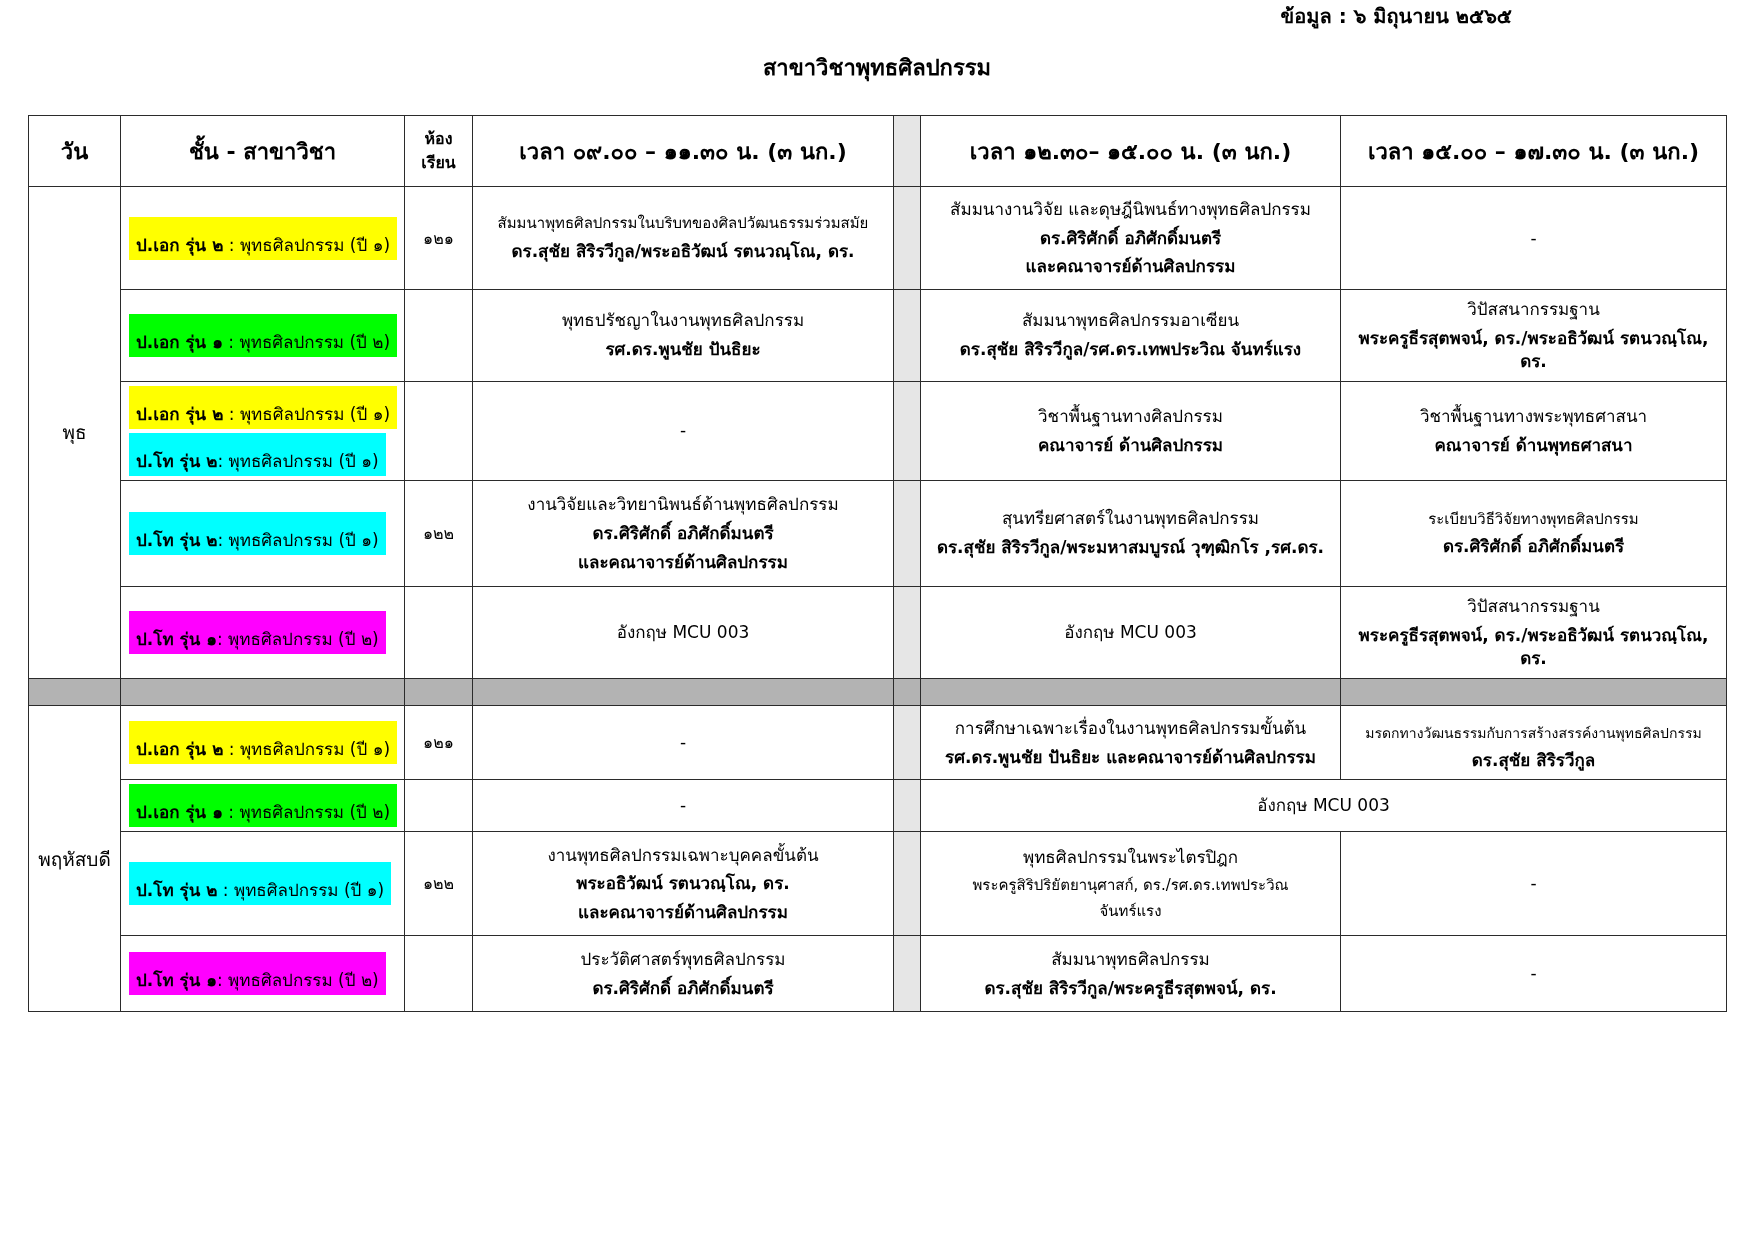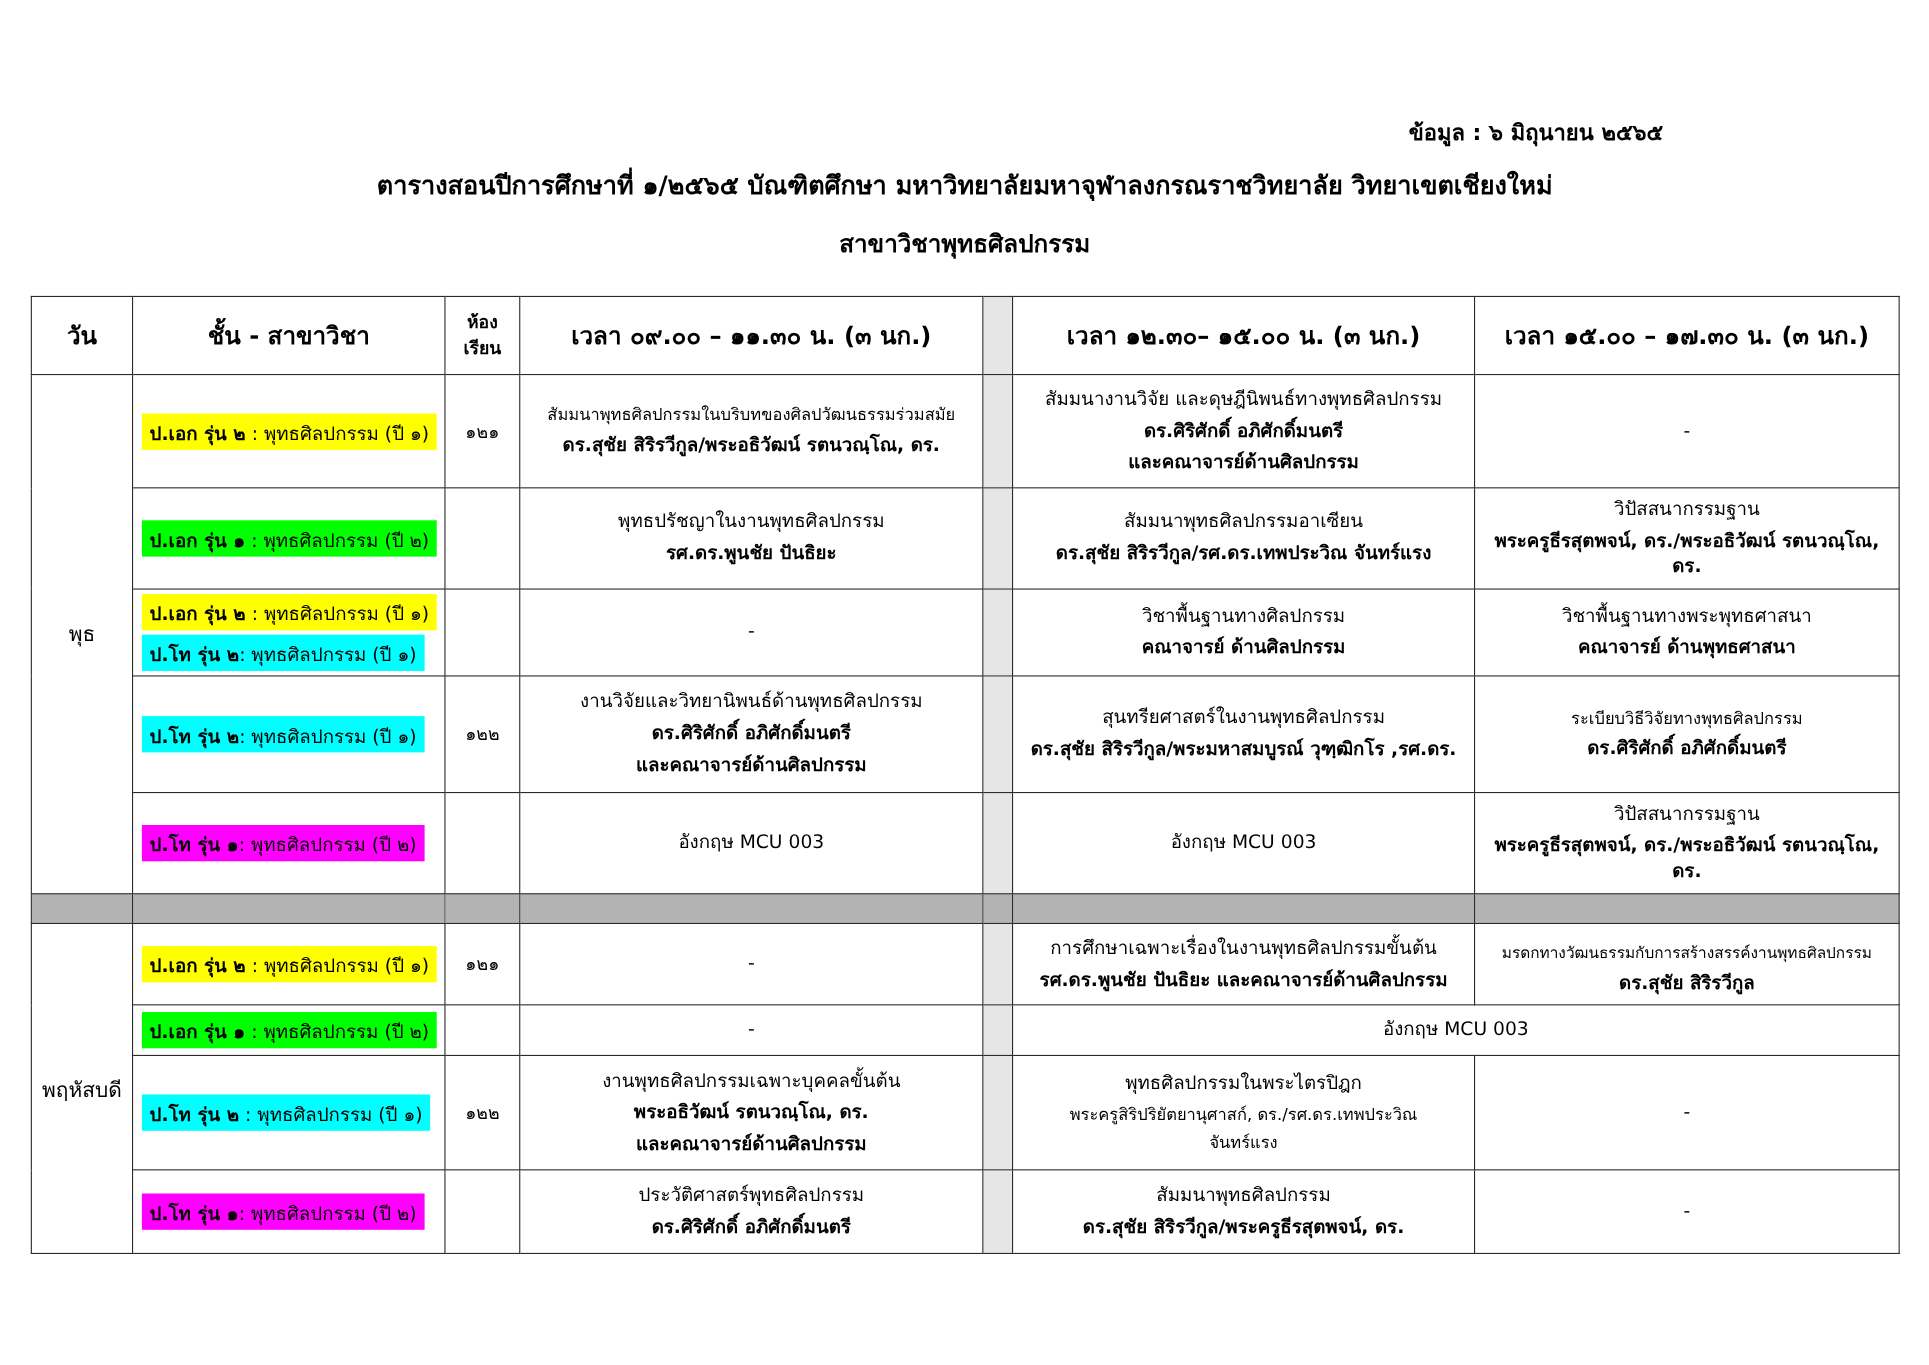--- a/index.html
+++ b/index.html
@@ -3,21 +3,21 @@
 <meta charset="utf-8">
 <style>
   html,body { margin:0; padding:0; background:#ffffff; }
   body {
     width:1754px; height:1241px;
     font-family:"DejaVu Sans","Liberation Sans",sans-serif;
     color:#000;
   }
   .page { position:relative; width:1754px; height:1241px; overflow:hidden; }
   .date-note {
-    padding-top:104px; padding-right:242px;
+    padding-right:242px;
     text-align:right; font-weight:bold; font-size:20px;
   }
   .title { text-align:center; font-weight:bold; font-size:23px; margin-top:14px; }
   .subtitle { text-align:center; font-weight:bold; font-size:22px; margin-top:18px; }
 
   table.timetable {
     border-collapse:collapse; table-layout:fixed;
     width:1698px; margin:30px 0 0 28px;
   }
   .timetable th, .timetable td {
@@ -28,34 +28,33 @@
   }
   thead th { font-weight:bold; font-size:22px; text-align:center; height:66px; }
   thead th.room-head { font-size:16px; line-height:1.5; }
   td.spacer, th.spacer { background:#e6e6e6; padding:0; }
   tr.band td { background:#b3b3b3; height:26px; padding:0; }
 
   td.day-cell { text-align:center; font-size:19px; }
   td.class-cell { text-align:left; padding-left:8px; }
   .hl {
     display:inline-block; font-size:17px;
-    padding:4px 7px 2px; margin:2px 0; white-space:nowrap;
+    padding:14px 7px 2px; margin:2px 0; white-space:nowrap;
   }
   .hl b { font-weight:bold; }
   td.room-cell { text-align:center; font-size:16px; }
   td.slot-cell { text-align:center; font-size:17px; }
   .line { margin:6px 0; line-height:1.35; }
   .line.b { font-weight:bold; }
 </style>
 </head>
 <body>
 
 <div class="page">
   <div class="date-note">ข้อมูล : ๖ มิถุนายน ๒๕๖๕</div>
-  <div class="title">ตารางสอนปีการศึกษาที่ ๑/๒๕๖๕ บัณฑิตศึกษา มหาวิทยาลัยมหาจุฬาลงกรณราชวิทยาลัย วิทยาเขตเชียงใหม่</div>
   <div class="subtitle">สาขาวิชาพุทธศิลปกรรม</div>
 
   <table class="timetable">
     <colgroup>
       <col style="width:92px">
       <col style="width:284px">
       <col style="width:68px">
       <col style="width:421px">
       <col style="width:27px">
       <col style="width:420px">

